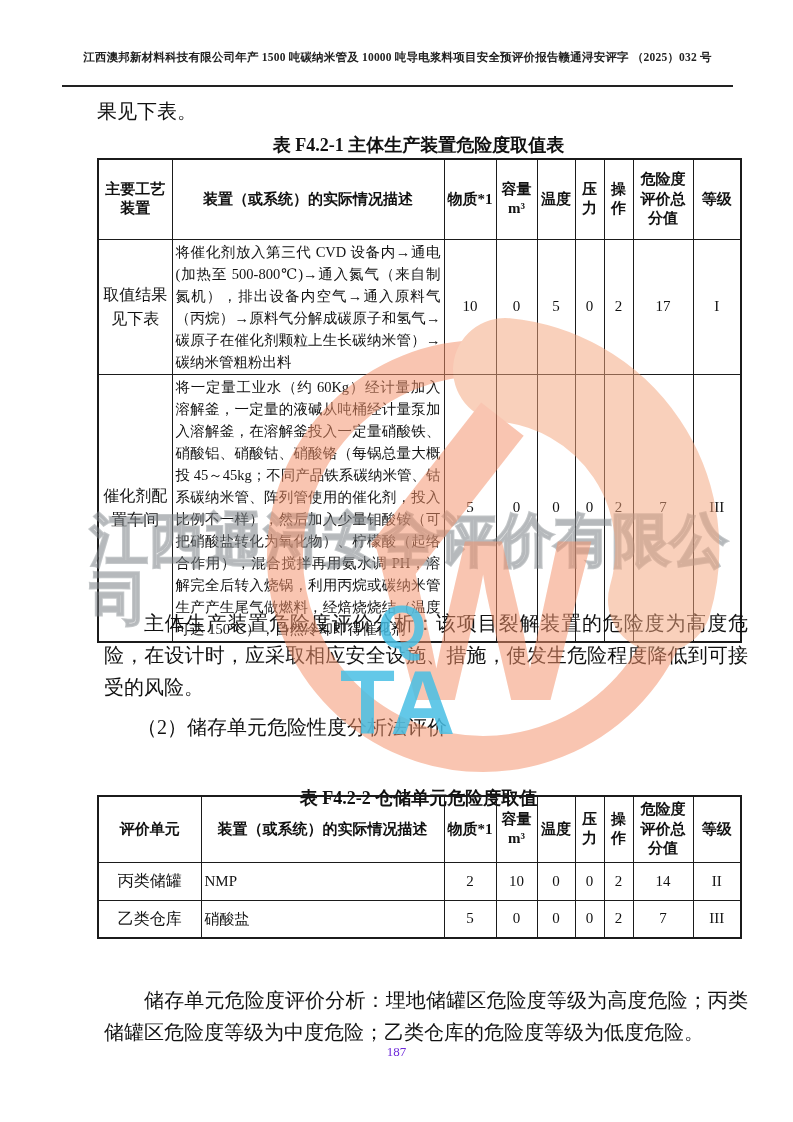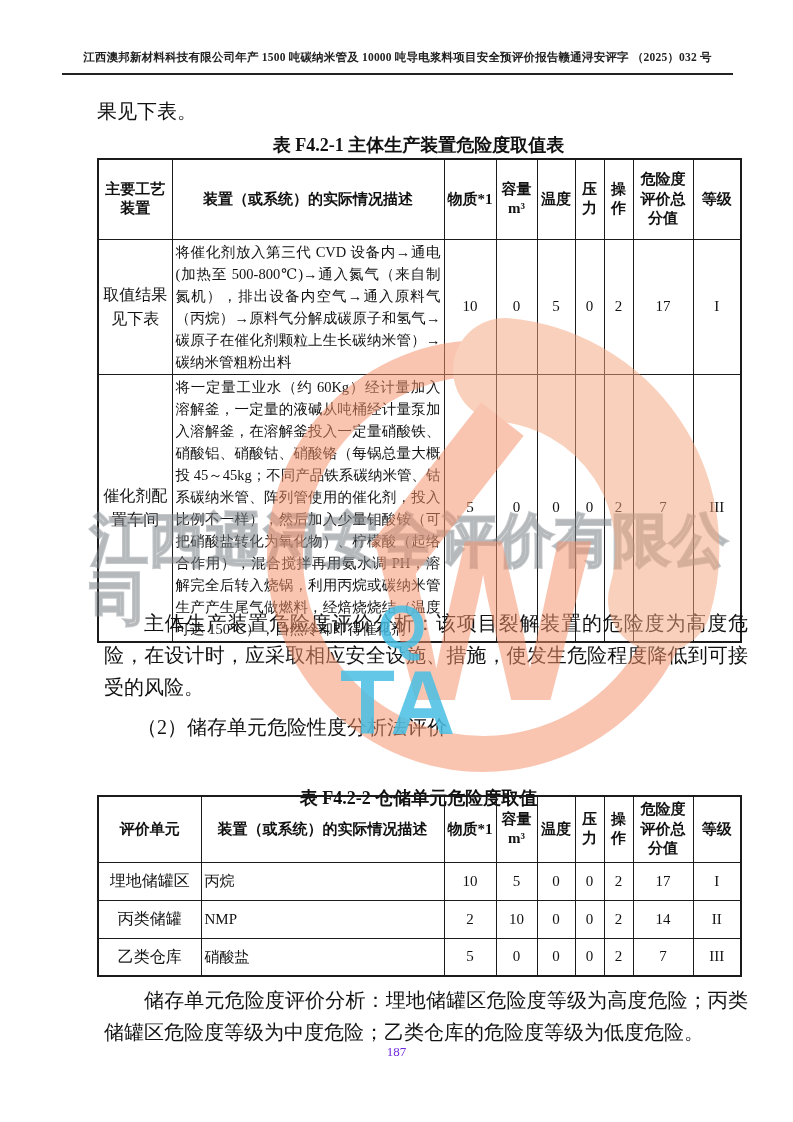--- a/index.html
+++ b/index.html
@@ -5,21 +5,21 @@
   html,body{margin:0;padding:0;background:#888;}
   .page{
     position:relative;width:793px;height:1122px;background:#ffffff;
     margin:0 auto;overflow:hidden;
     font-family:"Liberation Serif","DejaVu Serif",serif;color:#111;
   }
   
   .doc-header{
     position:absolute;top:50px;left:62px;right:60px;
     font-size:11.5px;font-weight:bold;text-align:center;
-    border-bottom:2px solid #222;padding-bottom:8px;color:#222;
+    border-bottom:2px solid #222;padding-bottom:20px;color:#222;
     letter-spacing:.2px;
   }
   
   .intro{position:absolute;top:98px;left:97px;right:53px;font-size:20px;}
   .tbl-title{position:absolute;left:97px;width:643px;text-align:center;
     font-size:18px;font-weight:bold;}
   .t1-title{top:133px;}
   .t2-title{top:770px;margin-top:16px;}
   .para{position:absolute;left:104px;width:644px;font-size:20px;line-height:32px;
     text-align:justify;}
@@ -167,31 +167,20 @@
         <th>容量m³</th>
         <th>温度</th>
         <th>压力</th>
         <th>操作</th>
         <th>危险度评价总分值</th>
         <th>等级</th>
       </tr>
     </thead>
     <tbody id="t2-body">
         <tr>
-          <td class="c-unit">埋地储罐区</td>
-          <td class="c-desc">丙烷</td>
-          <td class="c-num">10</td>
-          <td class="c-num">5</td>
-          <td class="c-num">0</td>
-          <td class="c-num">0</td>
-          <td class="c-num">2</td>
-          <td class="c-num">17</td>
-          <td class="c-num">I</td>
-        </tr>
-        <tr>
           <td class="c-unit">丙类储罐</td>
           <td class="c-desc">NMP</td>
           <td class="c-num">2</td>
           <td class="c-num">10</td>
           <td class="c-num">0</td>
           <td class="c-num">0</td>
           <td class="c-num">2</td>
           <td class="c-num">14</td>
           <td class="c-num">II</td>
         </tr>

